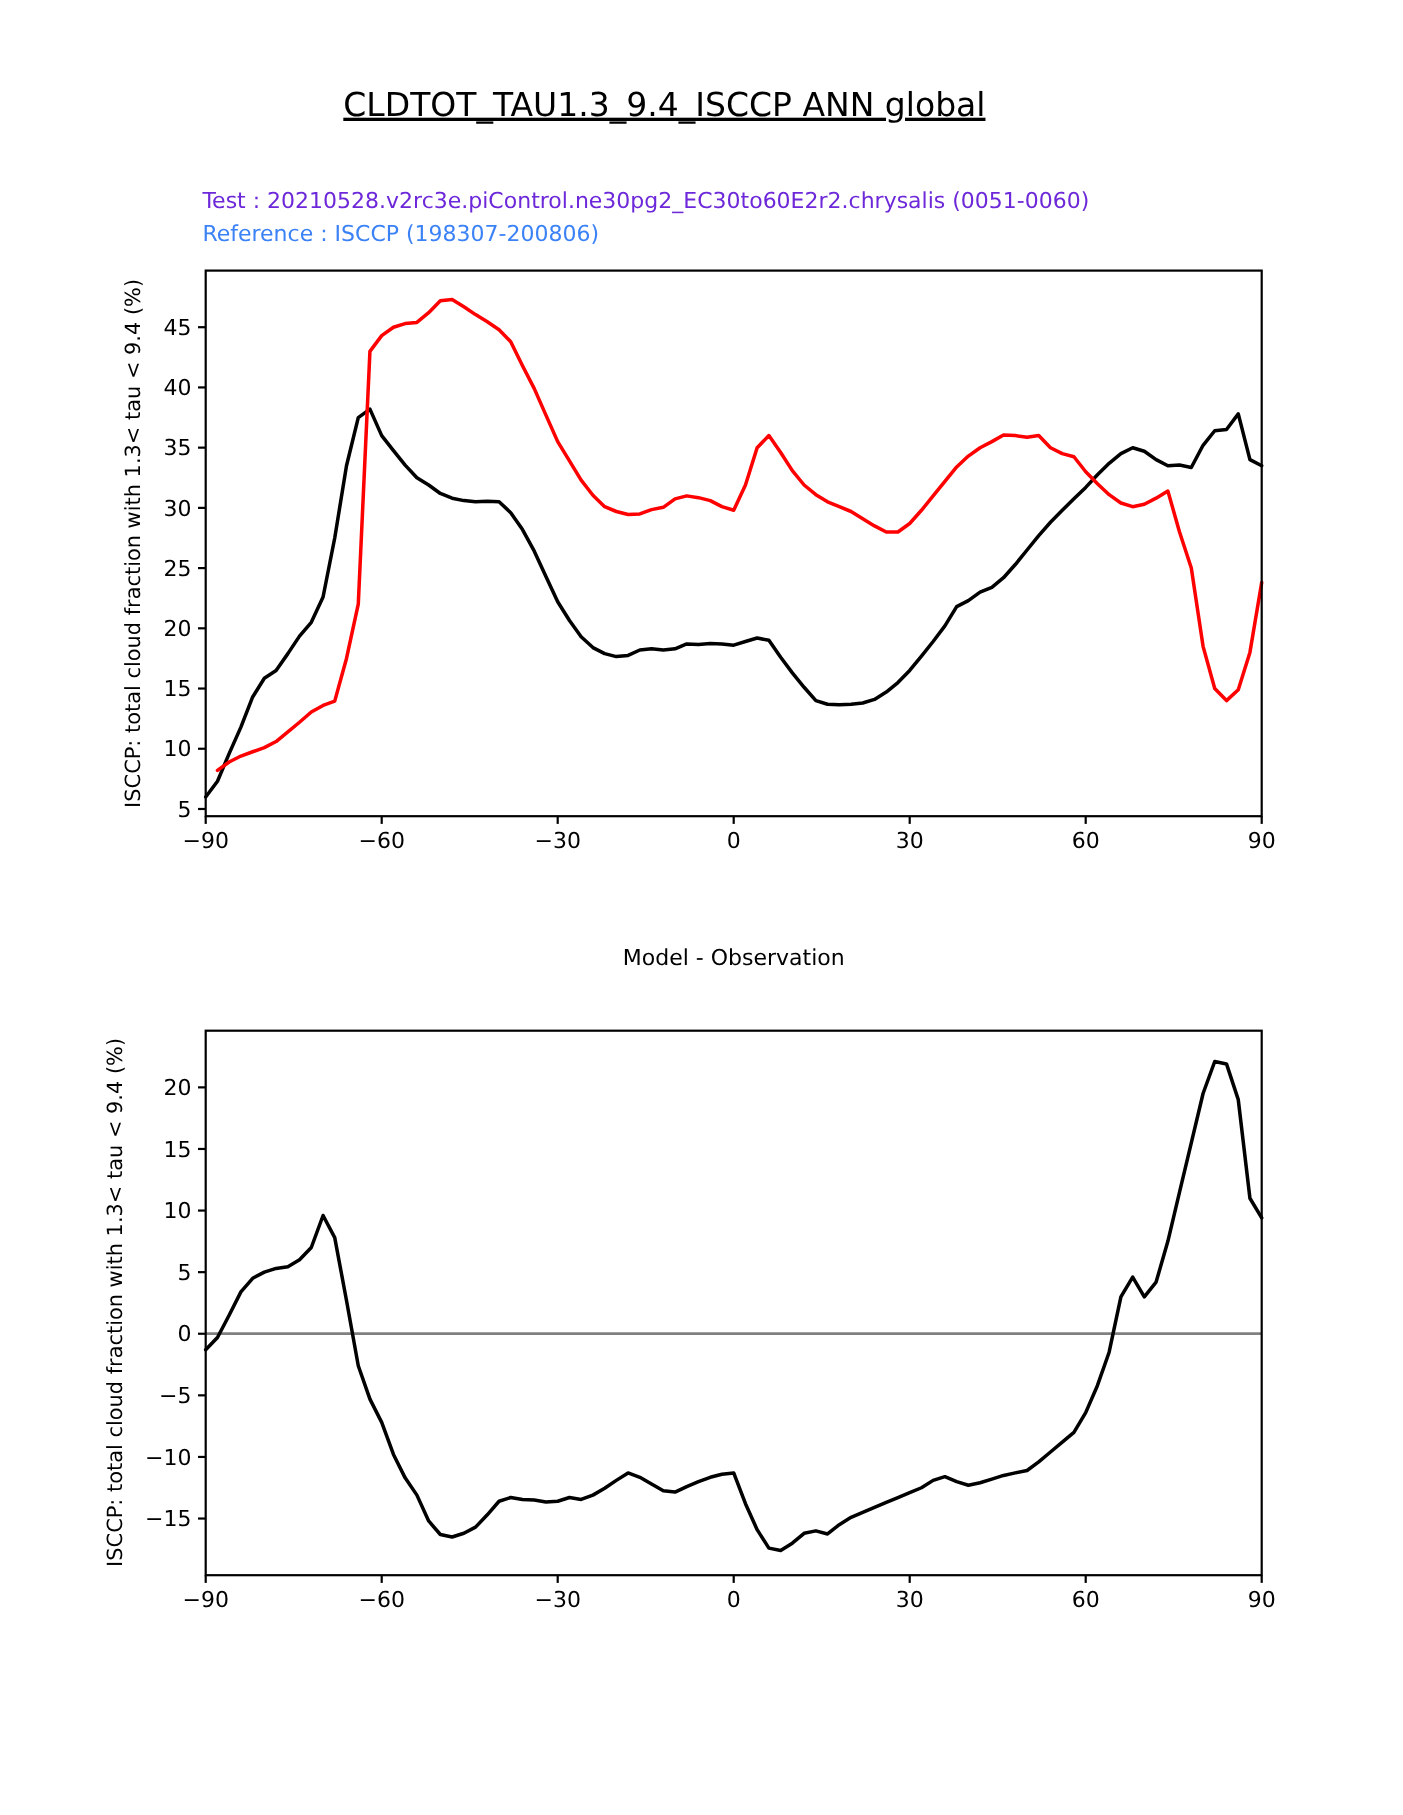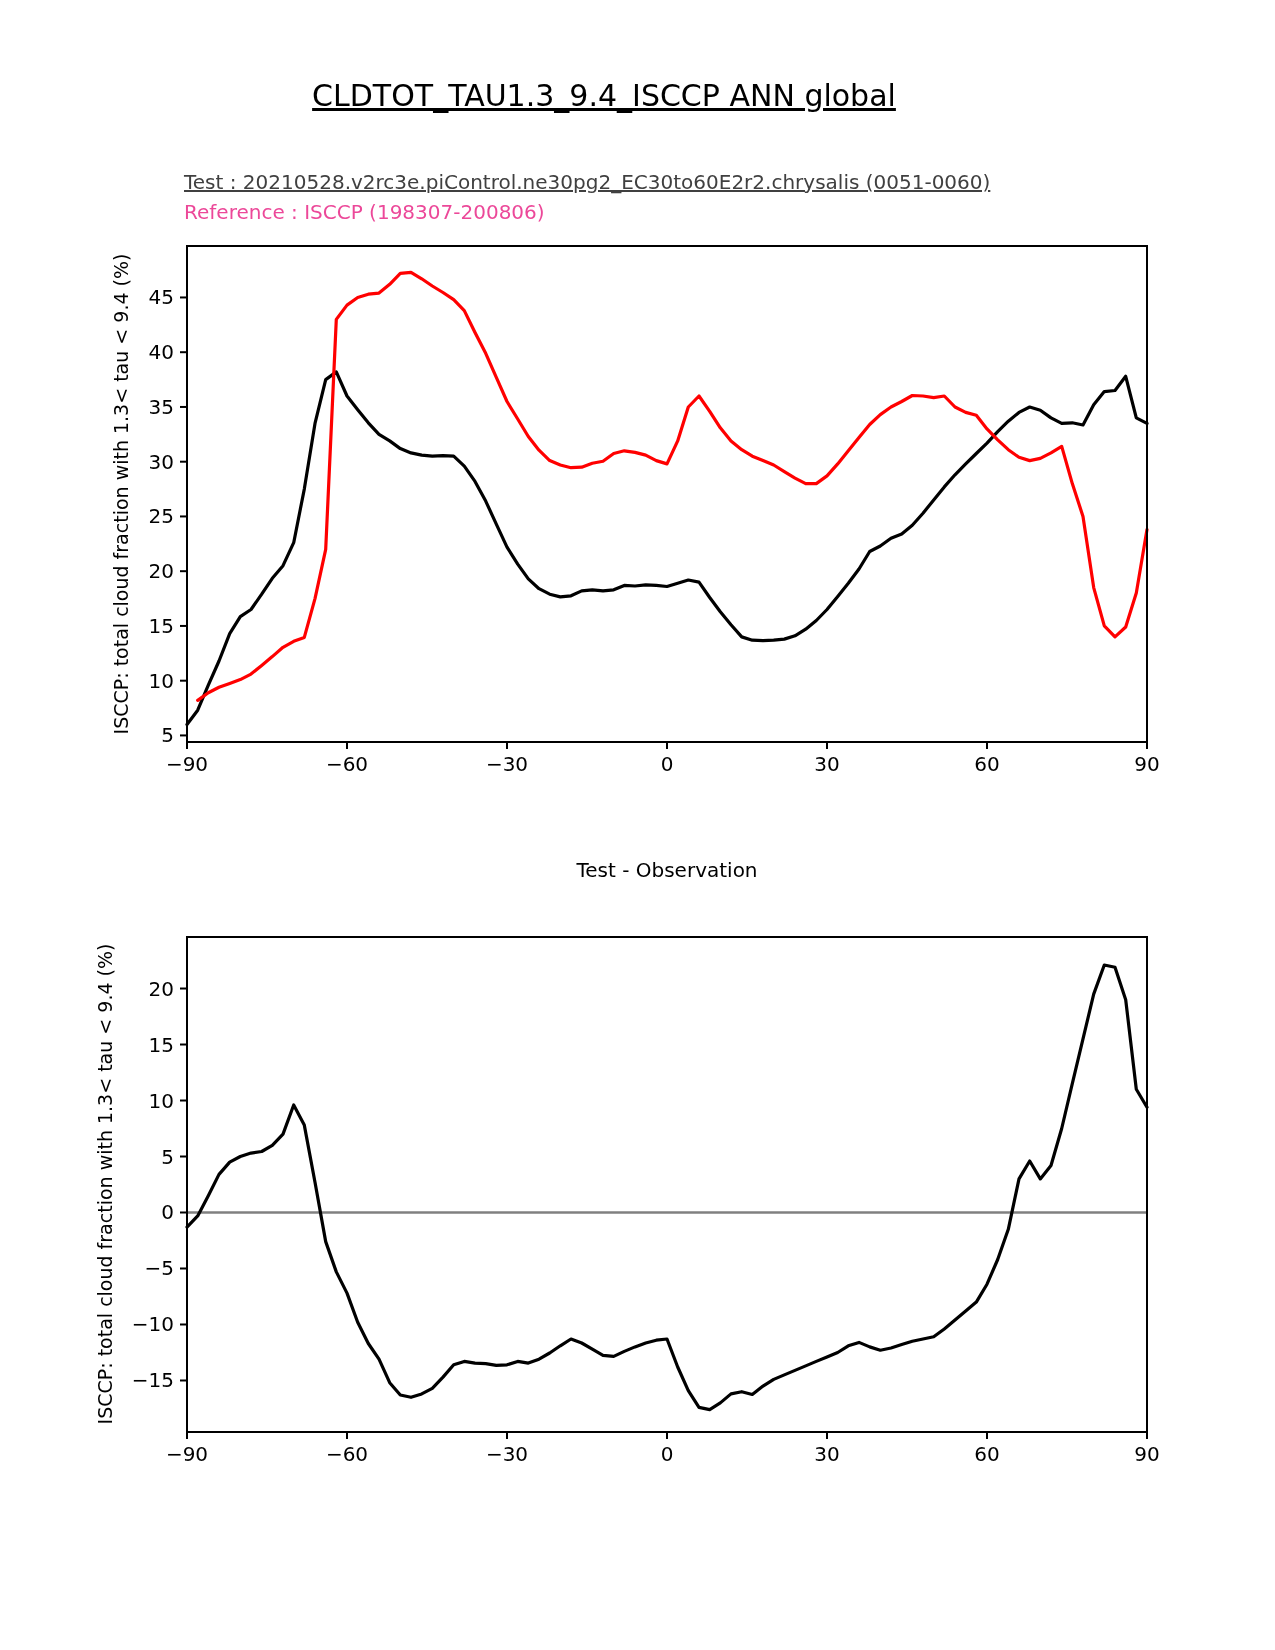--- a/index.html
+++ b/index.html
@@ -13,27 +13,27 @@
   .sub-label{font-size:20px;}
   .panel-title{font-size:20px;transform:translateX(-50%);}
   .ylabel{font-size:19px;transform:translate(-50%,-50%) rotate(-90deg);}
   svg.chart{position:absolute;left:0;top:0;pointer-events:none;}
 </style>
 </head>
 <body>
 
 <div class="abs fig-title" style="left:604px;top:78px;">CLDTOT_TAU1.3_9.4_ISCCP ANN global</div>
 
-<div class="abs sub-label" style="left:184px;top:170px;color:#404040;text-decoration:underline;">Test : 20210528.v2rc3e.piControl.ne30pg2_EC30to60E2r2.chrysalis (0051-0060)</div>
+<div class="abs sub-label" style="left:184px;top:170px;color:#6d28d9;">Test : 20210528.v2rc3e.piControl.ne30pg2_EC30to60E2r2.chrysalis (0051-0060)</div>
 
-<div class="abs sub-label" style="left:184px;top:200px;color:#ec4899;">Reference : ISCCP (198307-200806)</div>
+<div class="abs sub-label" style="left:184px;top:200px;color:#3b82f6;">Reference : ISCCP (198307-200806)</div>
 
 <div class="abs ylabel" style="left:121px;top:494px;">ISCCP: total cloud fraction with 1.3&lt; tau &lt; 9.4 (%)</div>
 
-<div class="abs panel-title" style="left:667px;top:858px;">Test - Observation</div>
+<div class="abs panel-title" style="left:667px;top:858px;">Model - Observation</div>
 
 <div class="abs ylabel" style="left:105px;top:1184px;">ISCCP: total cloud fraction with 1.3&lt; tau &lt; 9.4 (%)</div>
 
 <svg id="chart-top" class="chart" width="1275" height="1650">
     <polyline points="187.0,724.5 197.7,710.2 208.3,685.1 219.0,661.0 229.7,633.6 240.3,616.6 251.0,609.5 261.7,594.2 272.3,578.3 283.0,565.7 293.7,542.7 304.3,489.1 315.0,423.4 325.7,379.6 336.3,371.9 347.0,396.0 357.7,409.7 368.3,422.8 379.0,434.3 389.7,440.9 400.3,448.6 411.0,452.9 421.7,455.1 432.3,456.2 443.0,455.7 453.7,456.2 464.3,466.1 475.0,481.4 485.7,501.1 496.3,524.1 507.0,547.1 517.7,564.1 528.3,578.9 539.0,588.7 549.7,594.2 560.3,596.9 571.0,595.8 581.7,590.9 592.3,589.8 603.0,590.9 613.7,589.8 624.3,585.4 635.0,586.0 645.7,584.9 656.3,585.4 667.0,586.5 677.7,583.2 688.3,580.0 699.0,582.1 709.7,597.5 720.3,611.7 731.0,624.8 741.7,636.9 752.3,640.2 763.0,640.7 773.7,640.2 784.3,639.1 795.0,635.8 805.7,629.2 816.3,620.5 827.0,609.5 837.7,596.4 848.3,583.2 859.0,569.0 869.7,551.5 880.3,546.0 891.0,538.3 901.7,534.0 912.3,525.2 923.0,513.2 933.7,500.0 944.3,486.9 955.0,474.8 965.7,463.9 976.3,453.5 987.0,443.1 997.7,431.6 1008.3,421.2 1019.0,412.4 1029.7,407.0 1040.3,410.2 1051.0,417.9 1061.7,423.4 1072.3,422.8 1083.0,425.0 1093.7,404.8 1104.3,391.6 1115.0,390.5 1125.7,376.3 1136.3,417.9 1147.0,423.4" fill="none" stroke="#000000" stroke-width="3.2" stroke-linejoin="round" stroke-linecap="round"></polyline>
     <polyline points="197.7,700.4 208.3,692.7 219.0,687.3 229.7,683.4 240.3,679.6 251.0,674.1 261.7,665.4 272.3,656.6 283.0,647.3 293.7,641.3 304.3,637.4 315.0,598.6 325.7,549.3 336.3,319.4 347.0,305.1 357.7,297.5 368.3,294.2 379.0,293.1 389.7,284.3 400.3,273.4 411.0,272.3 421.7,278.8 432.3,286.0 443.0,292.5 453.7,299.7 464.3,310.6 475.0,332.5 485.7,353.3 496.3,377.4 507.0,401.5 517.7,419.0 528.3,436.5 539.0,450.2 549.7,460.6 560.3,465.0 571.0,467.7 581.7,467.2 592.3,463.3 603.0,461.2 613.7,453.5 624.3,450.8 635.0,452.4 645.7,455.1 656.3,460.6 667.0,463.9 677.7,440.9 688.3,407.0 699.0,396.0 709.7,411.3 720.3,427.8 731.0,440.9 741.7,449.7 752.3,456.2 763.0,460.6 773.7,465.0 784.3,471.6 795.0,478.1 805.7,483.6 816.3,483.6 827.0,475.9 837.7,463.9 848.3,450.8 859.0,437.6 869.7,424.5 880.3,414.6 891.0,407.0 901.7,401.5 912.3,395.5 923.0,396.0 933.7,397.6 944.3,396.0 955.0,407.0 965.7,412.4 976.3,415.2 987.0,428.9 997.7,439.8 1008.3,449.7 1019.0,457.3 1029.7,460.6 1040.3,458.4 1051.0,452.9 1061.7,446.4 1072.3,483.6 1083.0,516.4 1093.7,587.6 1104.3,625.9 1115.0,636.9 1125.7,627.0 1136.3,593.1 1147.0,529.6" fill="none" stroke="#ff0000" stroke-width="3.2" stroke-linejoin="round" stroke-linecap="round"></polyline>
     <rect x="187" y="246" width="960" height="496" fill="none" stroke="#000" stroke-width="2"></rect>
     <line x1="187" x2="187" y1="742" y2="749" stroke="#000" stroke-width="2"></line>
     <text x="187" y="771" text-anchor="middle" font-size="20" fill="#000">−90</text>
     <line x1="347" x2="347" y1="742" y2="749" stroke="#000" stroke-width="2"></line>

